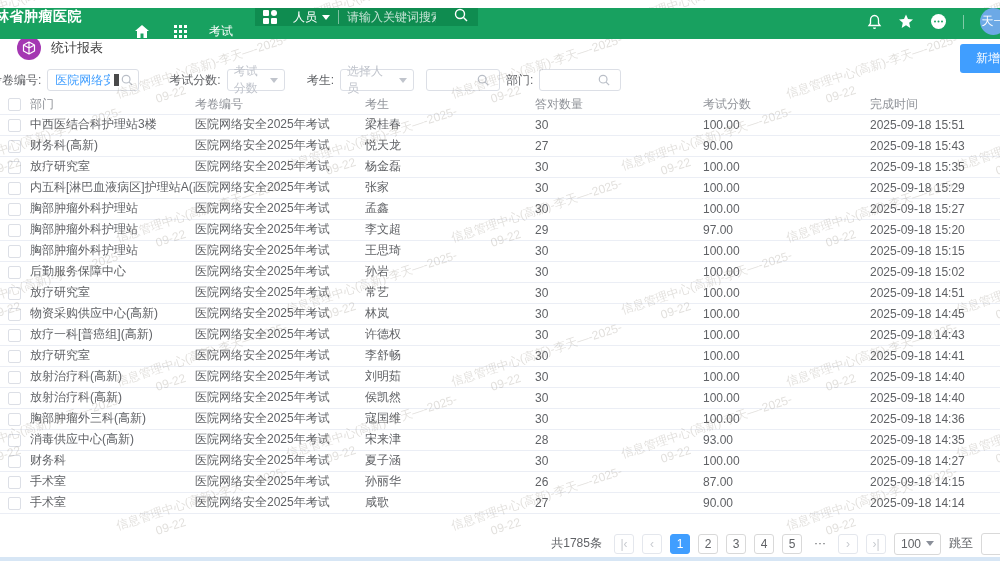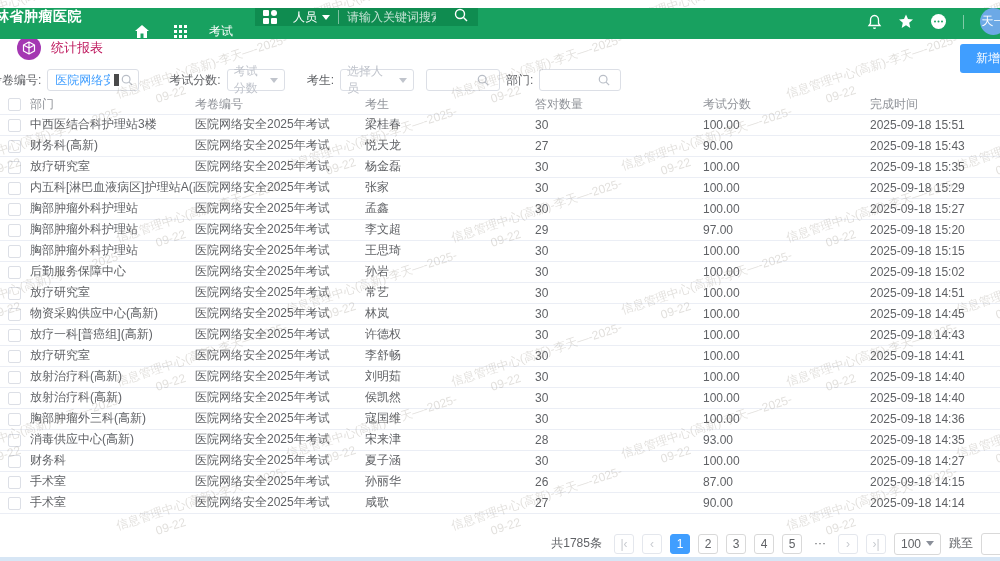--- a/index.html
+++ b/index.html
@@ -20,21 +20,21 @@
   .tb-search{background:transparent;border:none;outline:none;color:#fff;font-size:12px;width:105px;padding:0 8px}
   .tb-search::placeholder{color:rgba(255,255,255,.75)}
   .tb-mag{padding:0 10px;cursor:pointer}
   .tb-right{margin-left:auto;display:flex;align-items:center;gap:16px;padding-right:0}
   .icon-btn{cursor:pointer;display:flex;align-items:center}
   .avatar{width:27px;height:27px;border-radius:50%;background:#6ca9e6;color:#fff;font-size:12px;display:flex;align-items:center;justify-content:center;margin-right:-7px;white-space:nowrap;cursor:pointer}
 
   
   .pagehead{position:absolute;top:31px;left:0;right:0;height:34px;display:flex;align-items:center;background:#fff;z-index:6}
   .cubecircle{width:24px;height:24px;border-radius:50%;background:#a437b2;display:flex;align-items:center;justify-content:center;margin:0 10px 0 17px}
-  .pagetitle{font-size:13px;color:#be185d}
+  .pagetitle{font-size:13px;color:#404040}
 
   
   .addbtn{position:absolute;top:44px;right:-16px;background:#409eff;color:#fff;font-size:12px;border:none;border-radius:3px;padding:6px 16px;cursor:pointer;z-index:7}
   .filters{position:absolute;top:66px;left:0;right:0;height:28px;display:flex;align-items:center;font-size:12px;color:#606266;z-index:6}
   .flabel{margin-right:6px;white-space:nowrap}
   .flabel.first{margin-left:-10px}
   .finput{position:relative;display:flex;align-items:center;border:1px solid #dcdfe6;border-radius:3px;height:22px;background:#fff}
   .finput input{border:none;outline:none;font-size:12px;height:20px;padding:0 4px 0 7px;color:#409eff;background:transparent}
   .finput .mag{margin-right:5px;display:flex}
   .caret-block{width:5px;height:12px;background:#4a4a4a;margin-right:2px}

